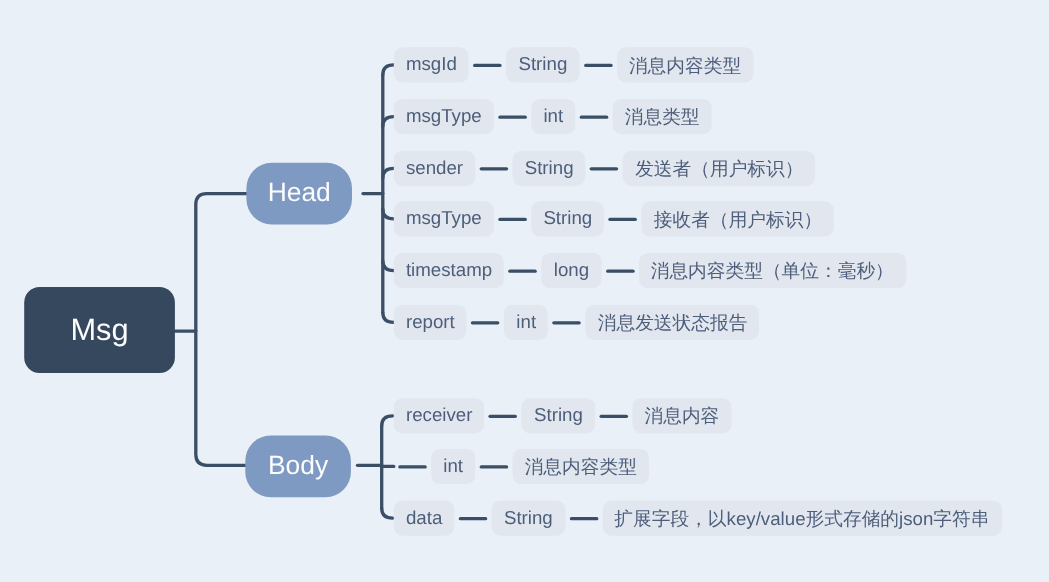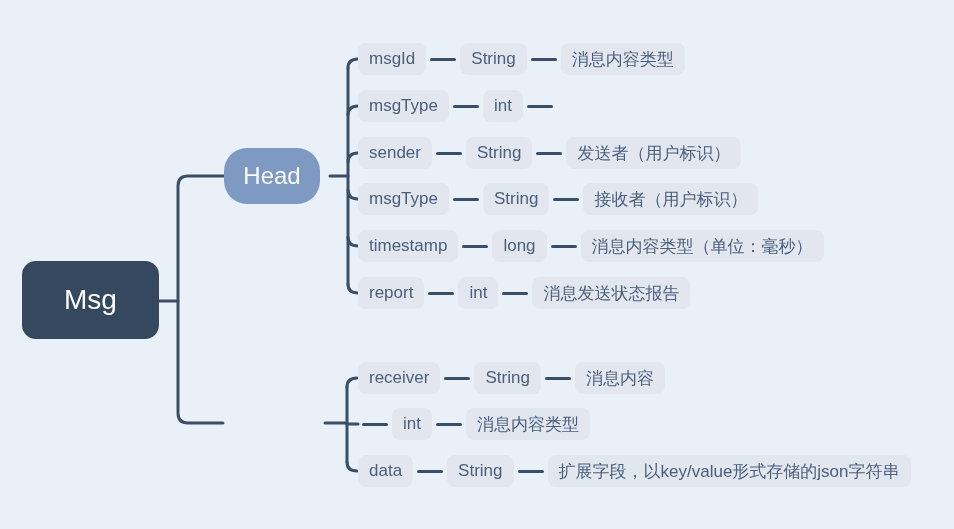--- a/index.html
+++ b/index.html
@@ -107,34 +107,36 @@
     <path d="M 347 387 L 347 462"></path>
     <path d="M 347 387 Q 347 378 357 378"></path>
     <path d="M 347 424 L 358 424"></path>
     <path d="M 347 462 Q 347 471 357 471"></path>
   </svg>
 
   <div class="node node-root">Msg</div>
 
   <div class="node node-branch" id="node-head">Head</div>
 
+  <div class="node node-branch" id="node-body">Body</div>
 
   <div class="row" style="top:43px">
     <span class="pill">msgId</span>
     <span class="dash"></span>
     <span class="pill">String</span>
     <span class="dash"></span>
     <span class="pill">消息内容类型</span>
   </div>
 
   <div class="row" style="top:90px">
     <span class="pill">msgType</span>
     <span class="dash"></span>
     <span class="pill">int</span>
     <span class="dash"></span>
+    <span class="pill">消息类型</span>
   </div>
 
   <div class="row" style="top:137px">
     <span class="pill">sender</span>
     <span class="dash"></span>
     <span class="pill">String</span>
     <span class="dash"></span>
     <span class="pill">发送者（用户标识）</span>
   </div>
 

